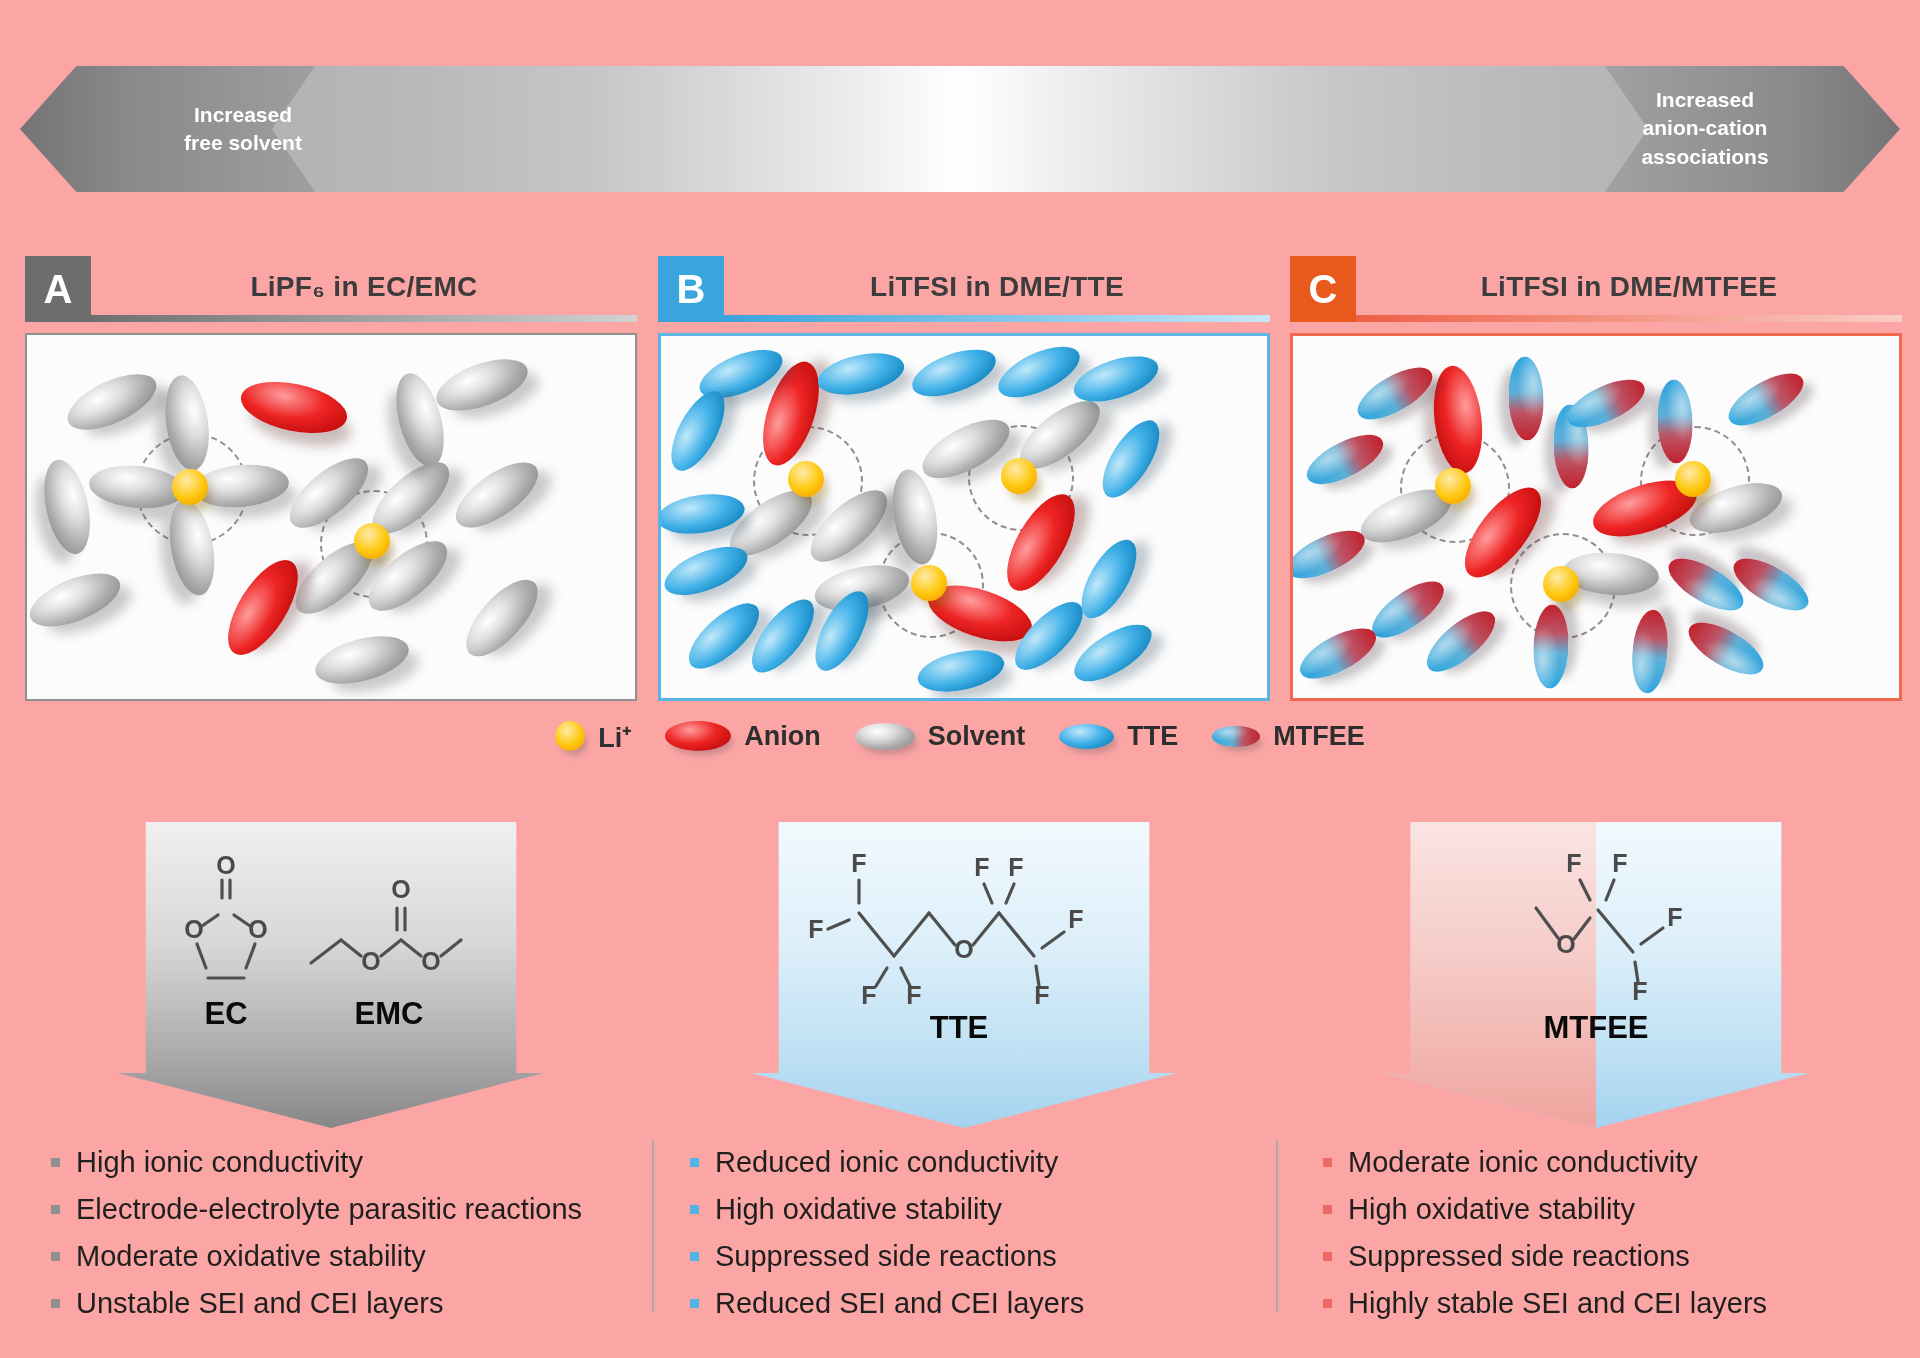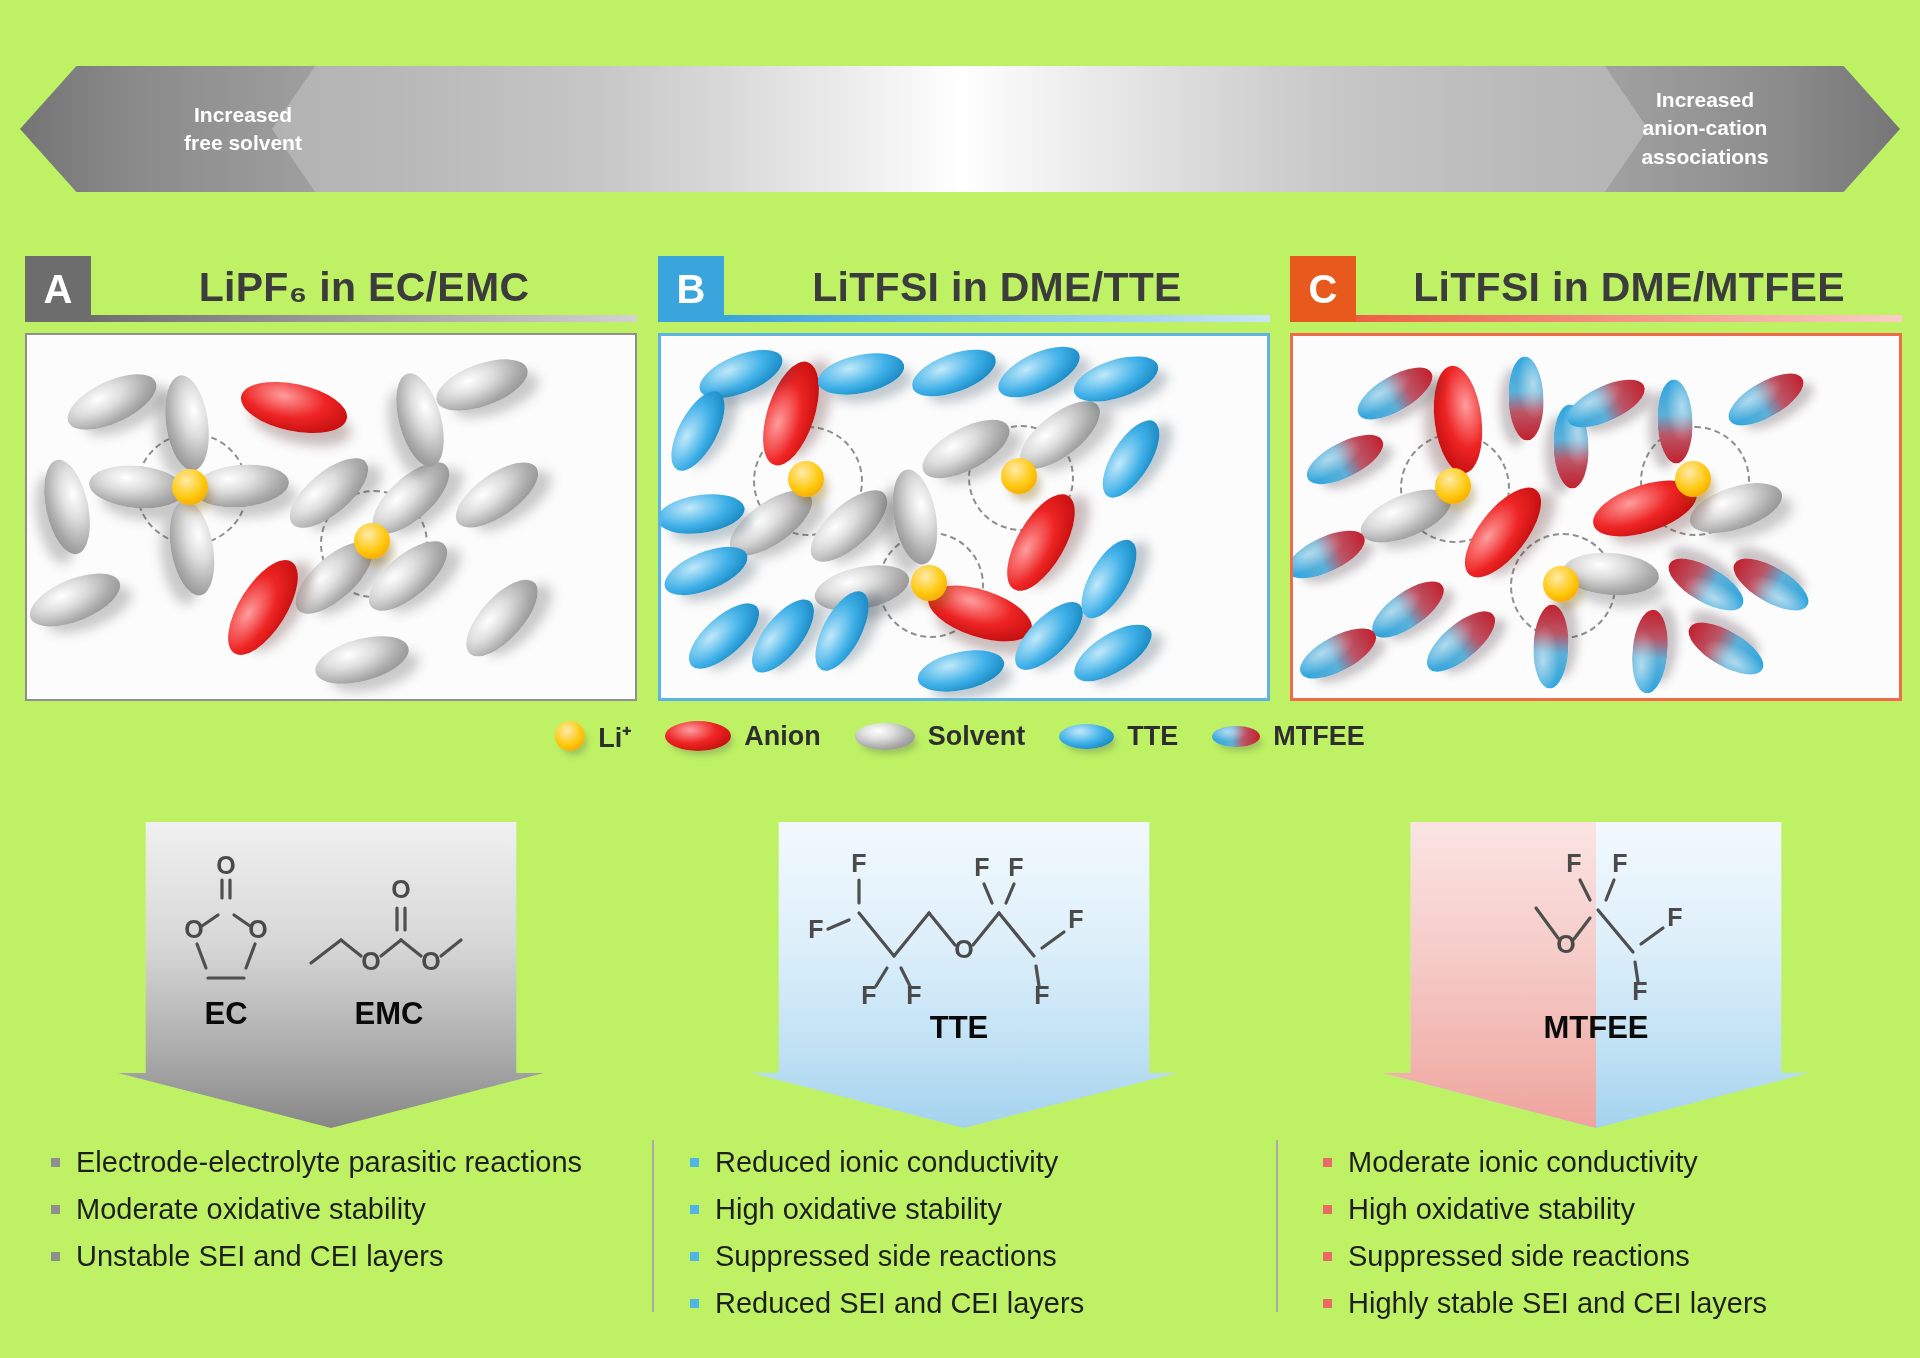--- a/index.html
+++ b/index.html
@@ -1,16 +1,16 @@
 <!DOCTYPE html>
 <html><head>
 <meta charset="utf-8">
 <style>
   html,body{margin:0;padding:0;background:#ffffff;}
-  .page{position:relative;width:1920px;height:1358px;background:#bef264;overflow:hidden;
+  .page{position:relative;width:1920px;height:1358px;background:#fca5a5;overflow:hidden;
         font-family:"Liberation Sans",sans-serif;color:#222;}
 
   
   .banner{position:absolute;left:20px;top:66px;width:1880px;height:126px;
     clip-path:polygon(0 50%,3% 0,97% 0,100% 50%,97% 100%,3% 100%);
     background:linear-gradient(90deg,#747474 0%,#8a8a8a 6%,#9b9b9b 14%,#c7c7c7 32%,
                #f2f2f2 46%,#ffffff 50%,#f0f0f0 55%,#c9c9c9 68%,#9d9d9d 86%,#8b8b8b 94%,#757575 100%);}
   .banner-inner{position:absolute;inset:0;
     clip-path:polygon(15.7% 0,13.4% 50%,15.7% 100%,84.3% 100%,86.6% 50%,84.3% 0);
     background:linear-gradient(90deg,rgba(255,255,255,.40) 0%,rgba(255,255,255,.06) 30%,
@@ -18,21 +18,21 @@
   .banner-label{position:absolute;top:50%;transform:translateY(-50%);color:#fff;
     font-size:21px;font-weight:700;line-height:1.35;text-align:center;white-space:pre-line;}
   .banner-label.left{left:88px;width:270px;}
   .banner-label.right{left:1540px;width:290px;}
 
   
   .col{position:absolute;top:0;width:612px;height:1358px;}
   .sq{position:absolute;top:256px;left:0;width:66px;height:66px;display:flex;align-items:center;
       justify-content:center;color:#fff;font-size:40px;font-weight:700;}
   .title{position:absolute;top:256px;left:66px;width:546px;height:62px;display:flex;align-items:center;
-      justify-content:center;font-size:41px;font-weight:700;color:#3c3c3c;letter-spacing:.3px;text-align:center;}
+      justify-content:center;font-size:28px;font-weight:700;color:#3c3c3c;letter-spacing:.3px;text-align:center;}
   .bar{position:absolute;top:315px;left:66px;width:546px;height:7px;}
   .panel-box{position:absolute;top:333px;left:0;width:612px;height:368px;background:#fcfcfc;
       box-sizing:border-box;overflow:hidden;}
 
   
   .el{position:absolute;border-radius:50%;}
   .el.g{background:radial-gradient(ellipse at 38% 30%,#ffffff 0%,#dedede 30%,#ababab 62%,#7d7d7d 100%);
         box-shadow:10px 14px 12px -3px rgba(70,70,70,.28);}
   .el.r{background:radial-gradient(ellipse at 38% 30%,#ff9d9d 0%,#ee2424 45%,#c60f0f 78%,#930707 100%);
         box-shadow:10px 14px 12px -3px rgba(90,40,40,.30);}
@@ -133,20 +133,24 @@
           <text x="105" y="46" class="atom">O</text>
           <text x="73" y="110" class="atom">O</text>
           <text x="137" y="110" class="atom">O</text>
           <text x="250" y="142" class="atom">O</text>
           <text x="310" y="142" class="atom">O</text>
           <text x="280" y="70" class="atom">O</text>
           <text x="105" y="196" class="mol">EC</text>
           <text x="268" y="196" class="mol">EMC</text>
         </svg>
         <ul class="bullets" style="left: 26px;">
+          <li>
+            <span class="mark" style="background: rgb(143, 143, 143);"></span>
+            <span>High ionic conductivity</span>
+          </li>
           <li>
             <span class="mark" style="background: rgb(143, 143, 143);"></span>
             <span>Electrode-electrolyte parasitic reactions</span>
           </li>
           <li>
             <span class="mark" style="background: rgb(143, 143, 143);"></span>
             <span>Moderate oxidative stability</span>
           </li>
           <li>
             <span class="mark" style="background: rgb(143, 143, 143);"></span>

